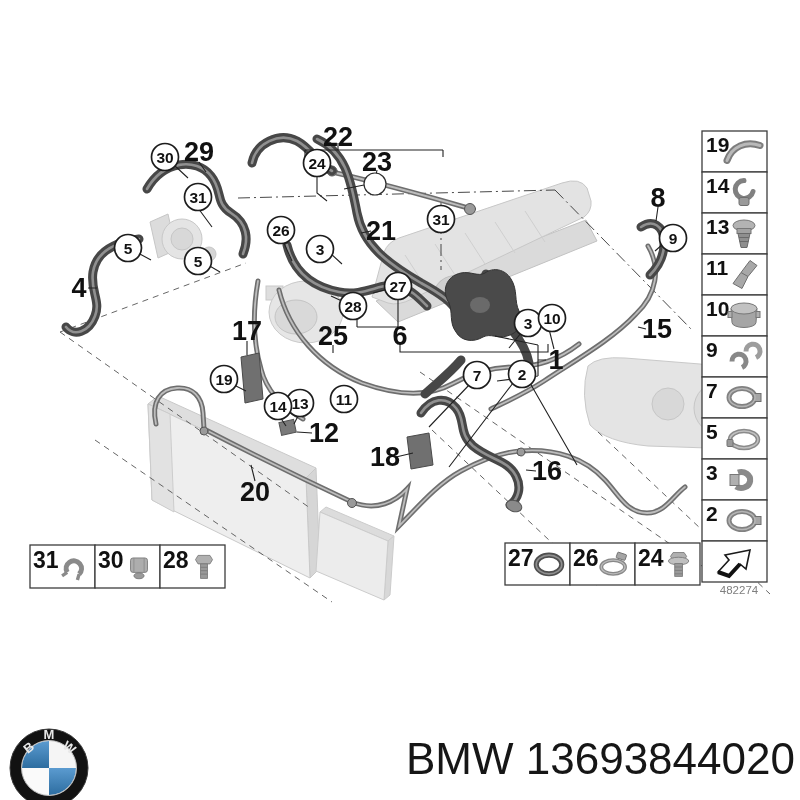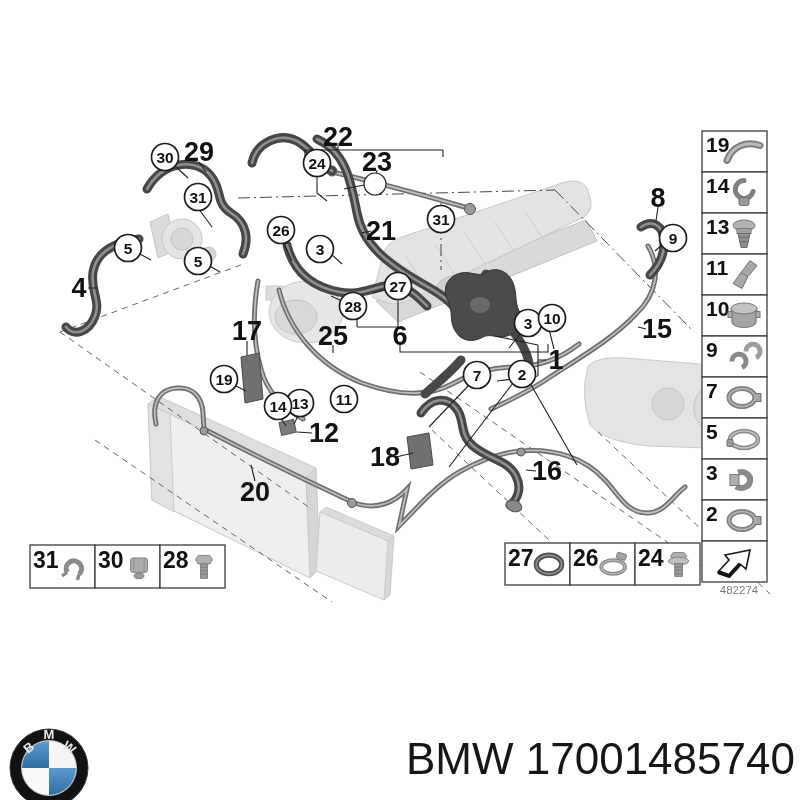--- a/index.html
+++ b/index.html
@@ -405,16 +405,16 @@
       <path d="M46,46 L73,46 A27,27 0 0 1 46,73 Z" fill="url(#lgBlue)"></path>
       <path d="M46,46 L46,73 A27,27 0 0 1 19,46 Z" fill="#fafafa"></path>
       <circle cx="46" cy="46" r="27.5" fill="none" stroke="#bbb" stroke-width="1"></circle>
       <g fill="#e8e8e8" font-weight="bold" font-size="13" text-anchor="middle">
         <text id="logoB" x="26" y="30" transform="rotate(-38 26 26)">B</text>
         <text id="logoM" x="46" y="17">M</text>
         <text id="logoW" x="66" y="30" transform="rotate(38 66 26)">W</text>
       </g>
     </svg>
   </div>
-  <div class="pn"><span>BMW</span>&nbsp;<span>17001485740</span></div>
+  <div class="pn"><span>BMW</span>&nbsp;<span>13693844020</span></div>
 </div>
 
 </div>
 
 </body></html>

